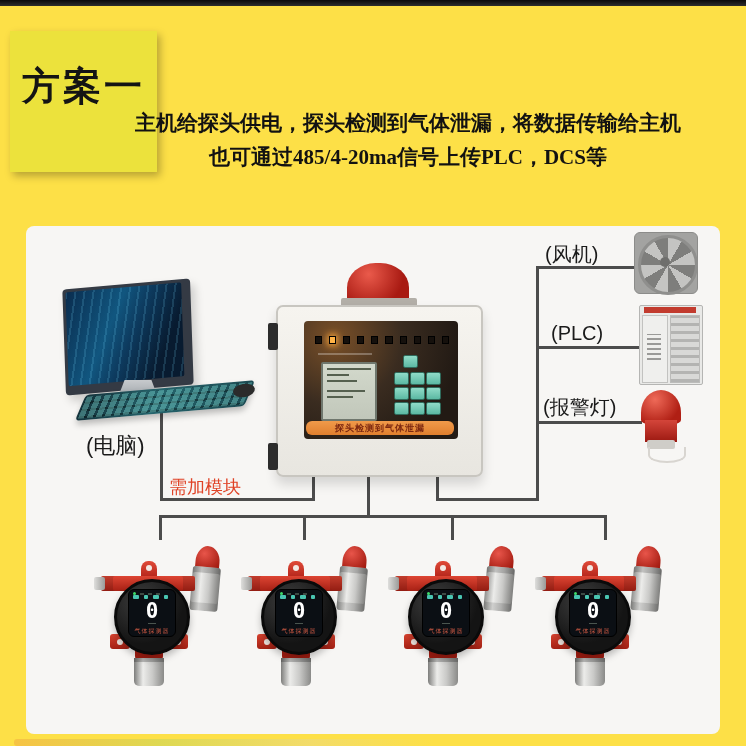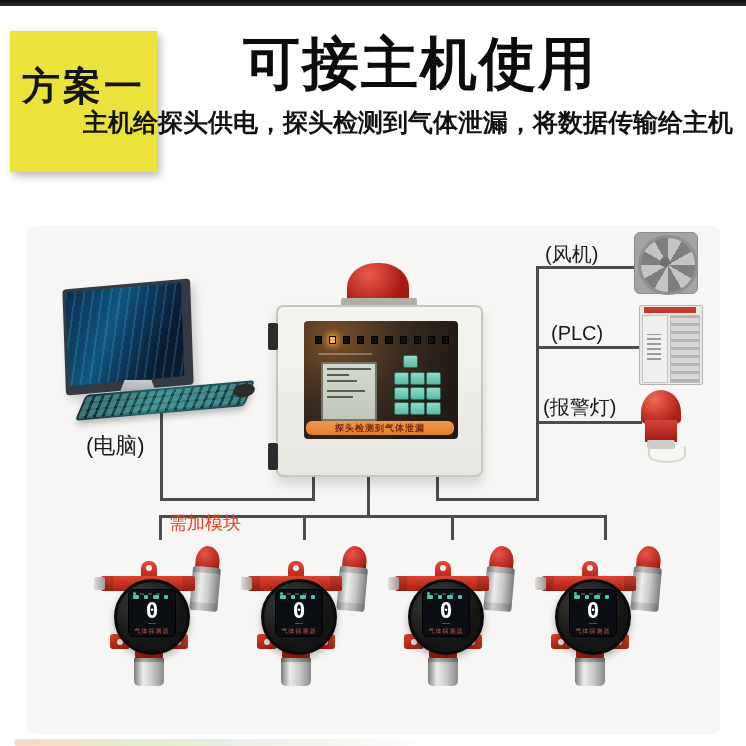--- a/index.html
+++ b/index.html
@@ -1,36 +1,36 @@
 <!DOCTYPE html>
 <html><head>
 <meta charset="utf-8">
 <style>
   html,body{margin:0;padding:0;background:#e8e8e6;}
-  #stage{position:relative;width:746px;height:746px;background:#ffffff;overflow:hidden;
+  #stage{position:relative;width:746px;height:746px;background:#fde047;overflow:hidden;
          font-family:"Liberation Sans","DejaVu Sans",sans-serif;}
   .abs{position:absolute;}
   
   #topbar{left:0;top:0;width:746px;height:6px;background:linear-gradient(180deg,#0a0a0a,#2e2e2e);}
   #badge{left:10px;top:31px;width:147px;height:141px;background:#ece23c;
          box-shadow:3px 4px 8px rgba(0,0,0,.28);}
   #badge span{display:block;text-align:center;margin-top:30px;font-family:"Liberation Serif","DejaVu Serif",serif;
          font-size:38px;font-weight:700;color:#141414;letter-spacing:3px;}
   #title{left:115px;top:26px;width:610px;text-align:center;font-size:57px;font-weight:900;
          color:#0c0c0c;letter-spacing:2px;}
-  #desc{left:80px;top:106px;width:656px;text-align:center;font-size:25px;line-height:34px;
+  #desc{left:80px;top:106px;width:656px;text-align:center;font-size:21px;line-height:34px;
         font-family:"Liberation Serif","DejaVu Serif",serif;font-weight:600;color:#121212;}
   
   #panel-bg{left:26px;top:226px;width:694px;height:508px;background:#f7f6f4;border-radius:8px;}
   #bottom-strip{left:14px;top:739px;width:420px;height:7px;border-radius:3px;opacity:.28;
         background:linear-gradient(90deg,#e67a3c,#8fc66f 35%,#d8d0c0 70%,rgba(216,208,192,0));}
   
   .wire{position:absolute;background:#4c4c4c;}
   .lbl{position:absolute;font-weight:400;color:#1a1a1a;white-space:nowrap;}
-  #lbl-note{color:#e04327;margin-top:36px;}
+  #lbl-note{color:#e04327;}
   
   #monitor{left:64px;top:284px;width:122px;height:100px;background:#343a44;border-radius:4px;
            transform:rotate(-2deg) skewY(-3deg);box-shadow:4px 6px 10px rgba(0,0,0,.18);padding:3px;}
   #monitor .scr{width:116px;height:94px;border-radius:2px;
            background:linear-gradient(115deg,#0a2c4e,#11567f 38%,#0d3a5e 55%,#081b30 80%);position:relative;overflow:hidden;}
   #monitor .scr:after{content:"";position:absolute;inset:0;
            background:repeating-linear-gradient(100deg,rgba(120,220,255,.16) 0 2px,rgba(0,0,0,0) 2px 9px);}
   #stand-neck{left:117px;top:380px;width:42px;height:20px;background:linear-gradient(180deg,#c7cacd,#9aa0a5);
            clip-path:polygon(18% 0,82% 0,100% 100%,0 100%);}
   #stand-base{left:104px;top:397px;width:70px;height:8px;background:#c2c5c8;border-radius:50%;}
@@ -126,23 +126,23 @@
 </head>
 <body>
 
 <div id="stage">
 
   <div id="topbar" class="abs"></div>
 
   <div id="badge" class="abs">
     <span>方案一</span>
   </div>
-  <div id="title" class="abs">可接主机使用</div>
   <div id="desc" class="abs">
     <div>主机给探头供电，探头检测到气体泄漏，将数据传输给主机</div>
+    <div>也可通过485/4-20ma信号上传PLC，DCS等</div>
   </div>
 
   <div id="panel-bg" class="abs"></div>
 
   <div class="wire" style="left:160px;top:413px;width:3px;height:88px;"></div>
   <div class="wire" style="left:160px;top:498px;width:155px;height:3px;"></div>
   <div class="wire" style="left:312px;top:477px;width:3px;height:24px;"></div>
   <div class="wire" style="left:367px;top:477px;width:3px;height:41px;"></div>
   <div class="wire" style="left:436px;top:477px;width:3px;height:24px;"></div>
   <div class="wire" style="left:436px;top:498px;width:103px;height:3px;"></div>

